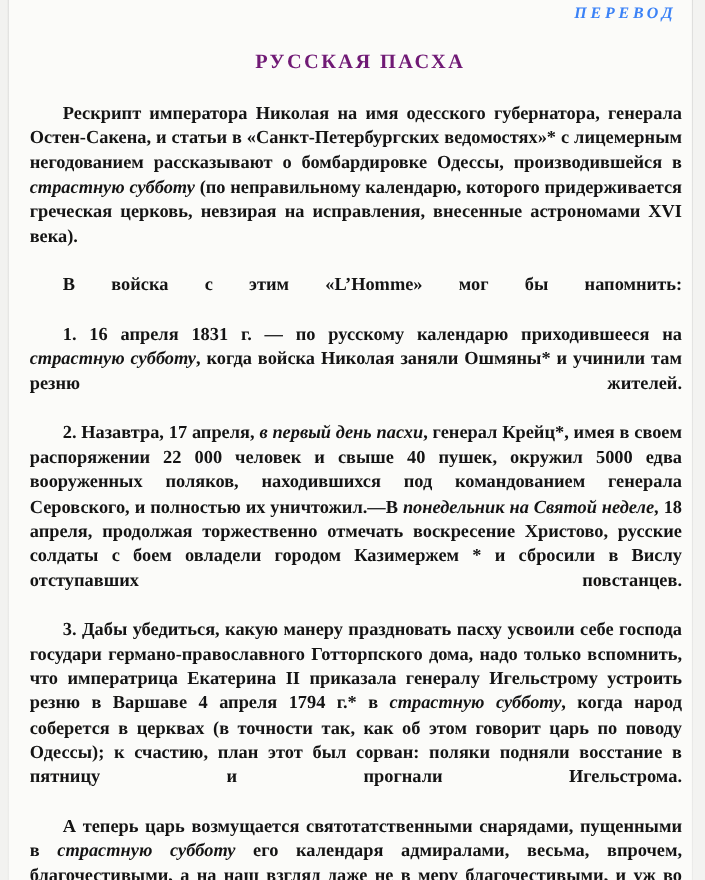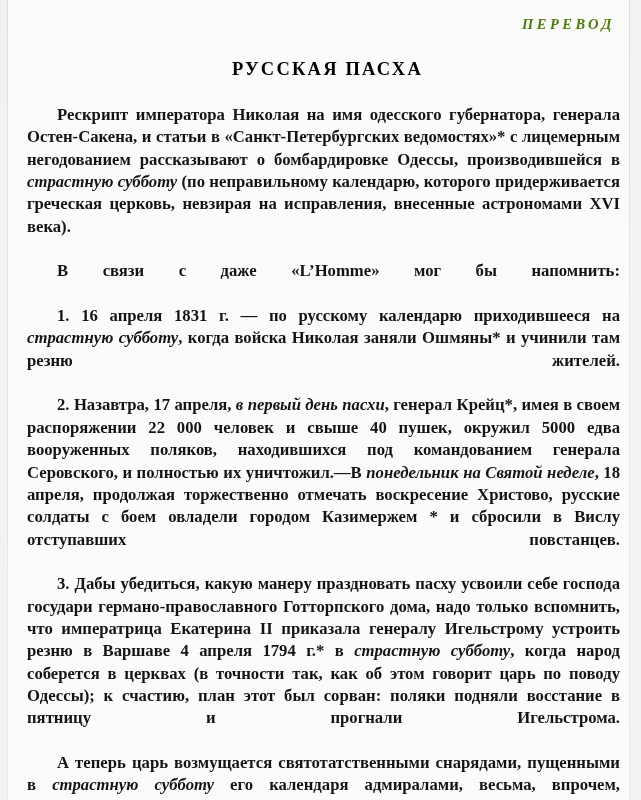--- a/index.html
+++ b/index.html
@@ -52,30 +52,30 @@
     top: 0;
     width: 595px;
     height: 800px;
   }
   .running-head {
     text-align: right;
     font-style: italic;
     font-weight: 700;
     font-size: 14.5px;
     letter-spacing: 3.5px;
-    color: #4d7c0f;
+    color: #3b82f6;
     margin: 0;
-    padding: 16px 7px 0 0;
+    padding: 4px 7px 0 0;
   }
   .doc-title {
     text-align: center;
     font-weight: 700;
     font-size: 18.5px;
     letter-spacing: 2.2px;
-    color: #000000;
+    color: #701a75;
     margin: 26px 0 0 0;
     padding: 0 0 0 6px;
   }
   .body-text {
     margin: 24px 0 0 0;
     padding: 0 2px 0 0;
     font-size: 16.7px;
     line-height: 22.35px;
     color: #141414;
     text-align: justify;
@@ -110,21 +110,21 @@
   <div class="edge-right"></div>
 
   <div class="content">
 
     <div class="running-head">ПЕРЕВОД</div>
 
     <h1 class="doc-title">РУССКАЯ ПАСХА</h1>
 
     <div class="body-text" id="body-text">
         <p>Рескрипт императора Николая на имя одесского губернатора, генерала Остен-Сакена, и статьи в «Санкт-Петербургских ведомостях»* с лицемерным негодованием рассказывают о бомбардировке Одессы, производившейся в <i>страстную субботу</i> (по неправильному календарю, которого придерживается греческая церковь, невзирая на исправления, внесенные астрономами XVI века).</p>
-        <p>В связи с даже «L’Homme» мог бы напомнить:</p>
+        <p>В войска с этим «L’Homme» мог бы напомнить:</p>
         <p>1. 16 апреля 1831 г. — по русскому календарю приходившееся на <i>страстную субботу</i>, когда войска Николая заняли Ошмяны* и учинили там резню жителей.</p>
         <p>2. Назавтра, 17 апреля, <i>в первый день пасхи</i>, генерал Крейц*, имея в своем распоряжении 22 000 человек и свыше 40 пушек, окружил 5000 едва вооруженных поляков, находившихся под командованием генерала Серовского, и полностью их уничтожил.—В <i>понедельник на Святой неделе</i>, 18 апреля, продолжая торжественно отмечать воскресение Христово, русские солдаты с боем овладели городом Казимержем * и сбросили в Вислу отступавших повстанцев.</p>
         <p>3. Дабы убедиться, какую манеру праздновать пасху усвоили себе господа государи германо-православного Готторпского дома, надо только вспомнить, что императрица Екатерина II приказала генералу Игельстрому устроить резню в Варшаве 4 апреля 1794 г.* в <i>страстную субботу</i>, когда народ соберется в церквах (в точности так, как об этом говорит царь по поводу Одессы); к счастию, план этот был сорван: поляки подняли восстание в пятницу и прогнали Игельстрома.</p>
         <p>А теперь царь возмущается святотатственными снарядами, пущенными в <i>страстную субботу</i> его календаря адмиралами, весьма, впрочем, благочестивыми, а на наш взгляд даже не в меру благочестивыми, и уж во всяком случае достаточно сведущими в астрономии, чтобы перенести день равноденствия и соблюсти пасху в срок, угодный невежественному фанатизму е. в. и наперекор науке и законам небесной механики!</p>
       </div>
 
   </div>
 </div>
 
 </body></html>

